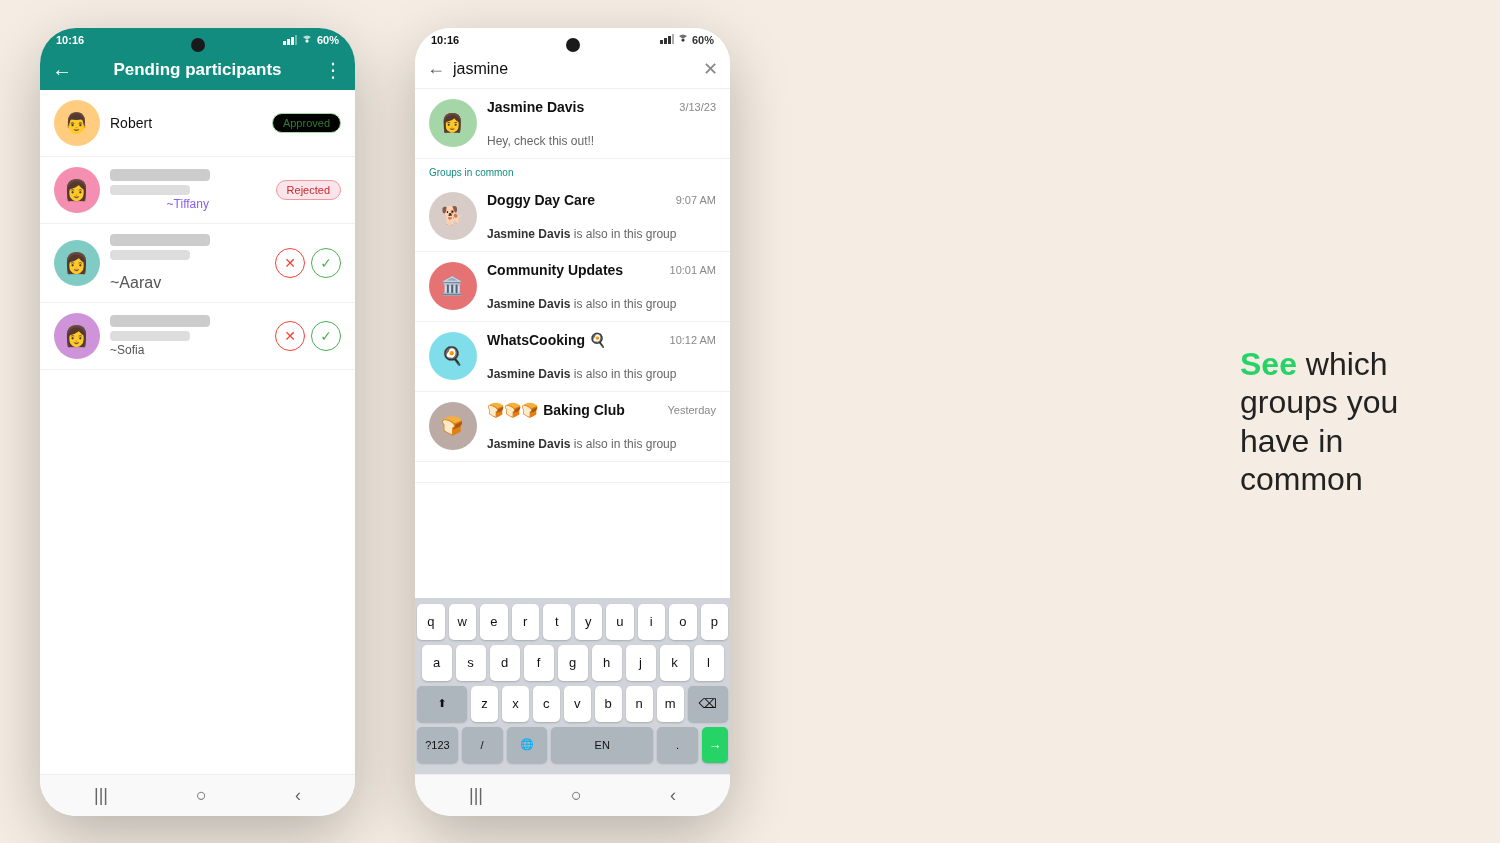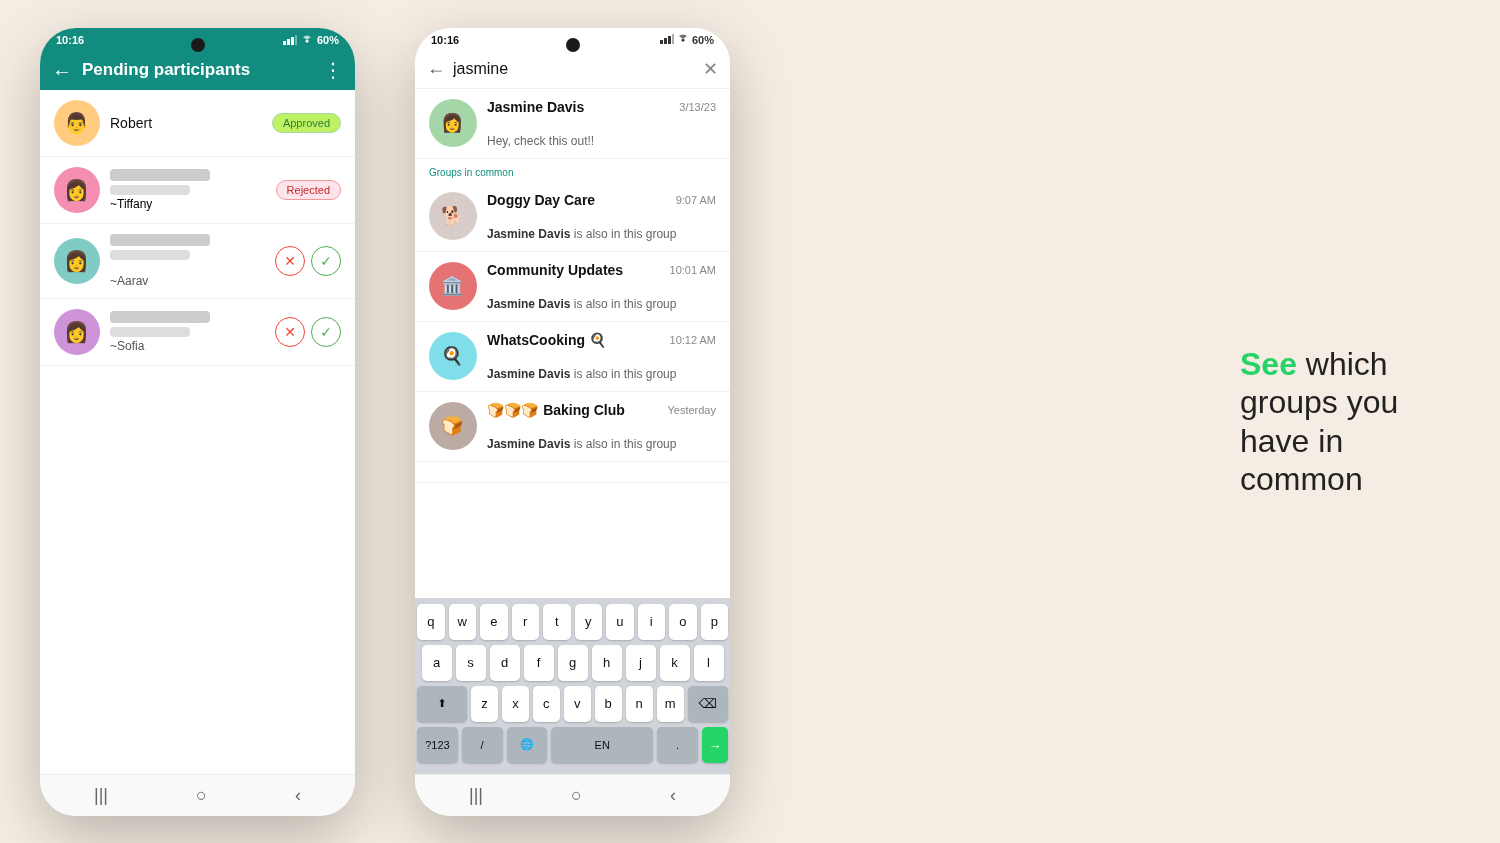--- a/index.html
+++ b/index.html
@@ -92,21 +92,21 @@
     
     .top-bar {
       background: #128c7e;
       display: flex;
       align-items: center;
       padding: 8px 12px;
       color: #fff;
       gap: 10px;
     }
     .top-bar .back-btn { font-size: 20px; cursor: pointer; }
-    .top-bar .title { font-size: 17px; font-weight: 600; flex: 1; }
+    .top-bar .title { font-size: 17px; font-weight: 600; flex: 1; text-align: center; }
     .top-bar .menu-btn { font-size: 20px; cursor: pointer; }
 
     
     .info-text {
       background: #f9f9f9;
       text-align: center;
       font-size: 11px;
       color: #555;
       padding: 10px 20px;
       border-bottom: 1px solid #eee;
@@ -153,21 +153,21 @@
       height: 10px;
       background: #ddd;
       border-radius: 4px;
     }
     .badge {
       font-size: 11px;
       padding: 3px 10px;
       border-radius: 12px;
       font-weight: 500;
     }
-    .badge.approved { background: #bef264; color: #2e7d32; border: 1px solid #a5d6a7; }
+    .badge.approved { background: #000000; color: #2e7d32; border: 1px solid #a5d6a7; }
     .badge.rejected { background: #fce4ec; color: #c62828; border: 1px solid #ef9a9a; }
     .action-btns { display: flex; gap: 6px; }
     .action-btn {
       width: 30px;
       height: 30px;
       border-radius: 50%;
       border: 1.5px solid;
       display: flex;
       align-items: center;
       justify-content: center;
@@ -358,31 +358,31 @@
               <div class="participant-name">Robert</div>
             </div>
             <span class="badge approved">Approved</span>
           </div>
 
           <div class="participant-item">
             <div class="avatar av-pink">👩</div>
             <div class="participant-info">
               <div class="participant-name-blurred"></div>
               <div class="participant-phone-blurred"></div>
-              <div class="participant-name" style="font-size:12px;color:#000000;margin-top:2px;">~Tiffany</div>
+              <div class="participant-name" style="font-size:12px;color:#8b5cf6;margin-top:2px;text-align:center;">~Tiffany</div>
             </div>
             <span class="badge rejected">Rejected</span>
           </div>
 
           <div class="participant-item">
             <div class="avatar av-teal">👩</div>
             <div class="participant-info">
               <div class="participant-name-blurred"></div>
               <div class="participant-phone-blurred"></div>
-              <div class="participant-name" style="font-size:12px;color:#555;margin-top:14px;">~Aarav</div>
+              <div class="participant-name" style="font-size:16px;color:#555;margin-top:14px;">~Aarav</div>
             </div>
             <div class="action-btns">
               <div class="action-btn reject">✕</div>
               <div class="action-btn approve">✓</div>
             </div>
           </div>
 
           <div class="participant-item">
             <div class="avatar av-purple">👩</div>
             <div class="participant-info">

